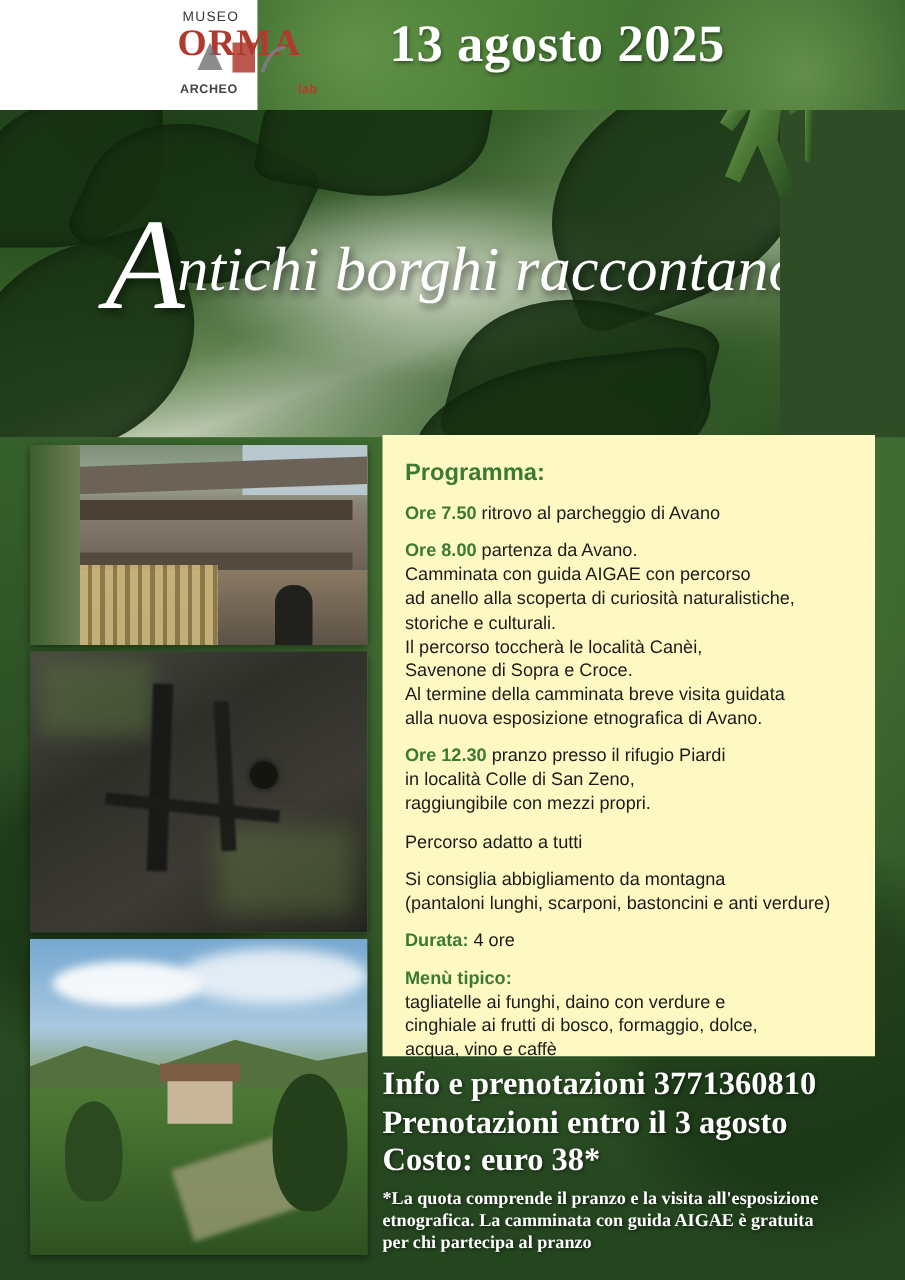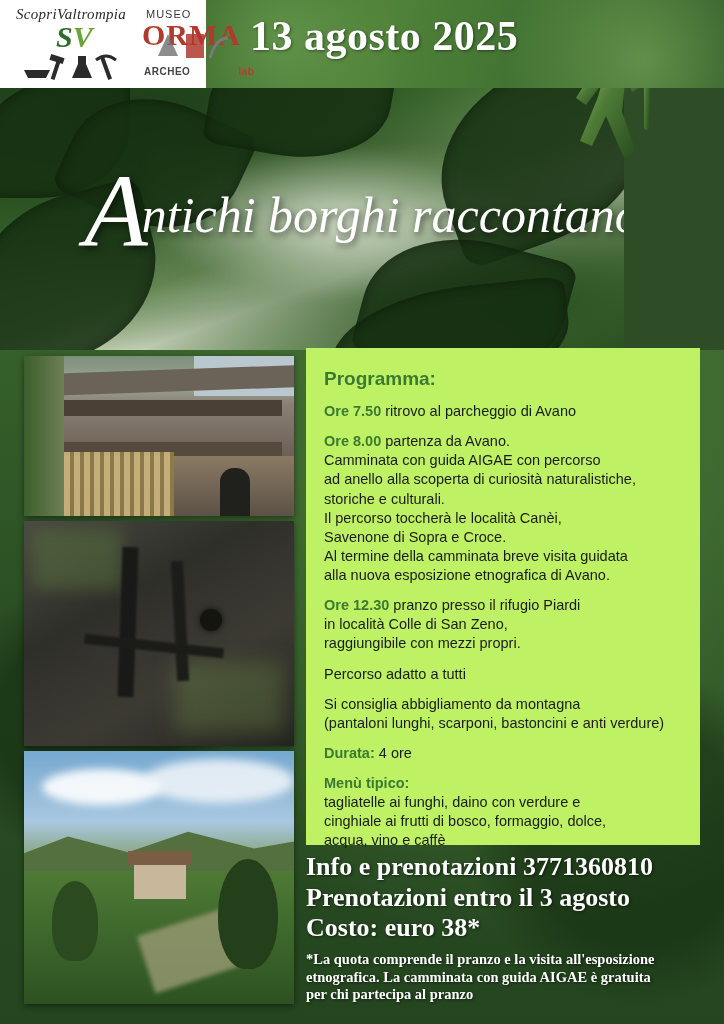--- a/index.html
+++ b/index.html
@@ -47,21 +47,21 @@
     content: "";
     position: absolute;
     right: -40px; top: -30px;
     width: 300px; height: 180px;
     background: radial-gradient(circle at 60% 50%, rgba(150,195,110,.45), rgba(40,80,35,0) 70%);
   }
   .date-text {
     position: absolute;
     left: 250px; top: 12px;
     width: 330px;
-    text-align: left;
+    text-align: right;
     font-family: "Liberation Serif", serif;
     font-weight: bold;
     font-size: 42px;
     color: #ffffff;
     letter-spacing: 0.5px;
     text-shadow: 1px 1px 3px rgba(0,0,0,.45);
     z-index: 3;
   }
 
   
@@ -240,21 +240,21 @@
   .ph3 .house::before { content:""; position:absolute; left:-6px; top:-12px; width:64px; height:14px; background:#7b5d45; }
   .ph3 .tree1 { position:absolute; left:28px; top:130px; width:46px; height:80px; background:#2b4a1f; border-radius:50% 50% 40% 40%;}
   .ph3 .tree2 { position:absolute; right:16px; top:108px; width:60px; height:110px; background:#24401b; border-radius:50% 50% 45% 45%;}
   .ph3 .path { position:absolute; left:120px; top:170px; width:90px; height:60px; background:#9a9a74; transform: rotate(-18deg); filter: blur(2px); opacity:.8;}
 
   
   .panel {
     position: absolute;
     left: 306px; top: 348px;
     width: 394px; height: 497px;
-    background: #bef264;
+    background: #fef9c3;
     z-index: 3;
   }
   .panel-inner {
     padding: 18px 18px 10px 18px;
     color: #1b1b1b;
     font-size: 14.5px;
     line-height: 1.32;
   }
   .prog-title {
     color: #3c7a33;
@@ -292,36 +292,20 @@
 </head>
 <body>
 
 <div class="poster">
 
   <div class="top-band">
     <div class="top-band-green"></div>
 
     <div class="date-text">13 agosto 2025</div>
 
-    <div class="logo-scopri">
-      <div class="script">ScopriValtrompia</div>
-      <div class="sv">S<span class="v">V</span></div>
-      <div class="logo-icons">
-        <svg width="112" height="38" viewBox="0 0 112 38" aria-hidden="true">
-          <g fill="#2b2b2b">
-            <path d="M4 22 h26 l-4 8 h-18 z"></path>
-            <rect x="34" y="10" width="4" height="22" transform="rotate(18 36 21)"></rect>
-            <rect x="30" y="8" width="14" height="6" transform="rotate(18 37 11)"></rect>
-            <path d="M58 8 h8 v8 l6 14 h-20 l6 -14 z"></path>
-            <rect x="84" y="8" width="4" height="24" transform="rotate(-20 86 20)"></rect>
-            <path d="M76 12 q10 -8 20 0" stroke="#2b2b2b" stroke-width="3" fill="none"></path>
-          </g>
-        </svg>
-      </div>
-    </div>
 
     <div class="logo-museo">
       <div class="museo">MUSEO</div>
       <div class="orma">ORMA</div>
       <svg width="104" height="46" viewBox="0 0 104 46" style="position:absolute;left:0;top:16px" aria-hidden="true">
         <path d="M18 34 l10 -22 l10 22 z" fill="#6f6f6f" opacity=".8"></path>
         <rect x="46" y="12" width="18" height="24" fill="#b03a2e" opacity=".85"></rect>
         <path d="M70 36 q6 -20 18 -20" stroke="#7a7a7a" stroke-width="3" fill="none"></path>
       </svg>
       <div class="archeolab"><span>ARCHEO</span><span class="lab">lab</span></div>

